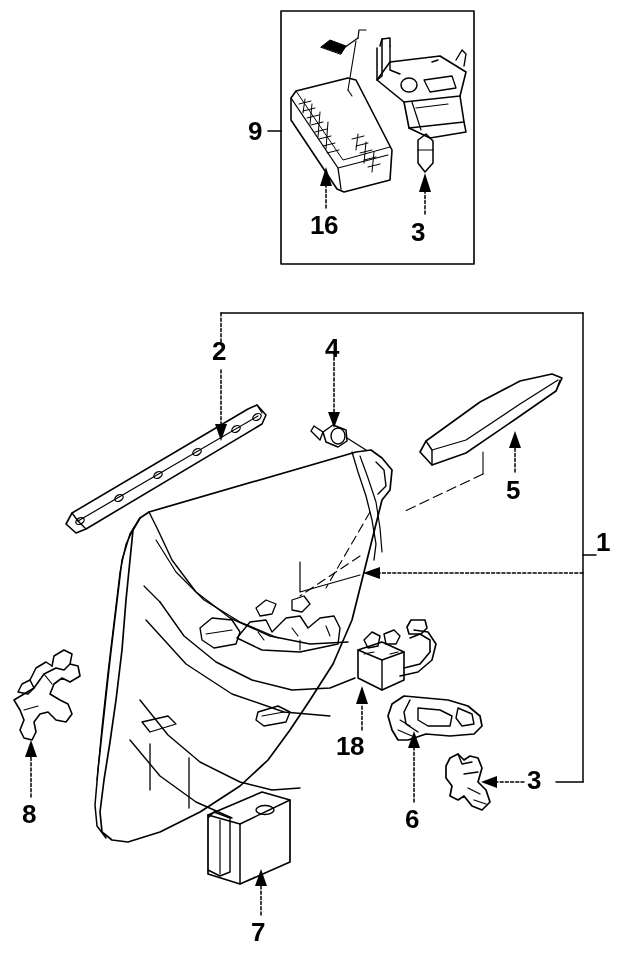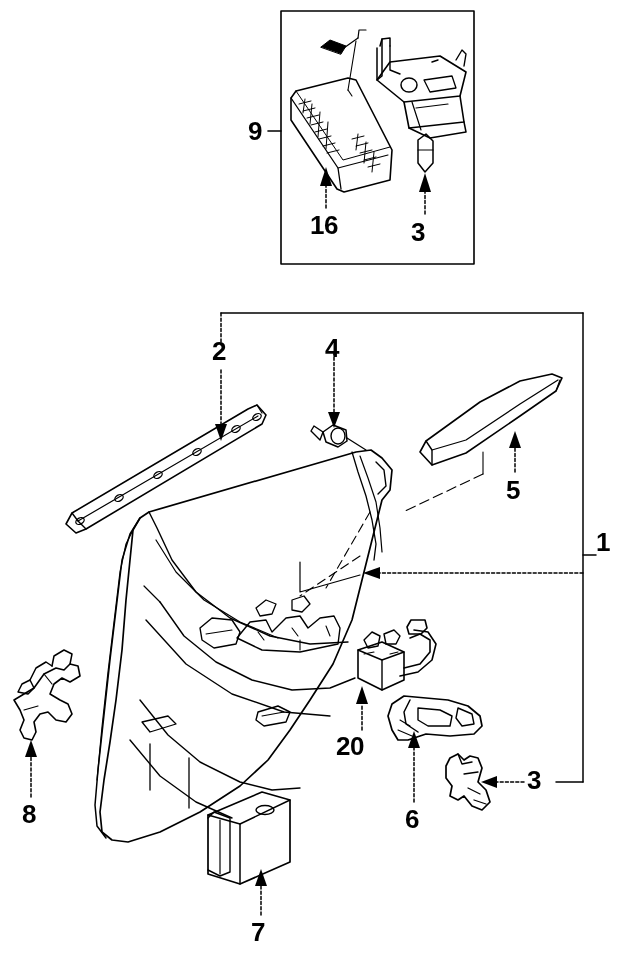--- a/index.html
+++ b/index.html
@@ -334,15 +334,15 @@
   <div class="callout-label" style="left:212px; top:338px;">2</div>
   <div class="callout-label" style="left:527px; top:767px;">3</div>
   <div class="callout-label" style="left:325px; top:335px;">4</div>
   <div class="callout-label" style="left:506px; top:477px;">5</div>
   <div class="callout-label" style="left:405px; top:806px;">6</div>
   <div class="callout-label" style="left:251px; top:919px;">7</div>
   <div class="callout-label" style="left:22px; top:801px;">8</div>
   <div class="callout-label" style="left:248px; top:118px;">9</div>
   <div class="callout-label" style="left:310px; top:212px;">16</div>
   <div class="callout-label" style="left:411px; top:219px;">3</div>
-  <div class="callout-label" style="left:336px; top:733px;">20</div>
+  <div class="callout-label" style="left:336px; top:733px;">18</div>
 
 </div>
 
 </body></html>

